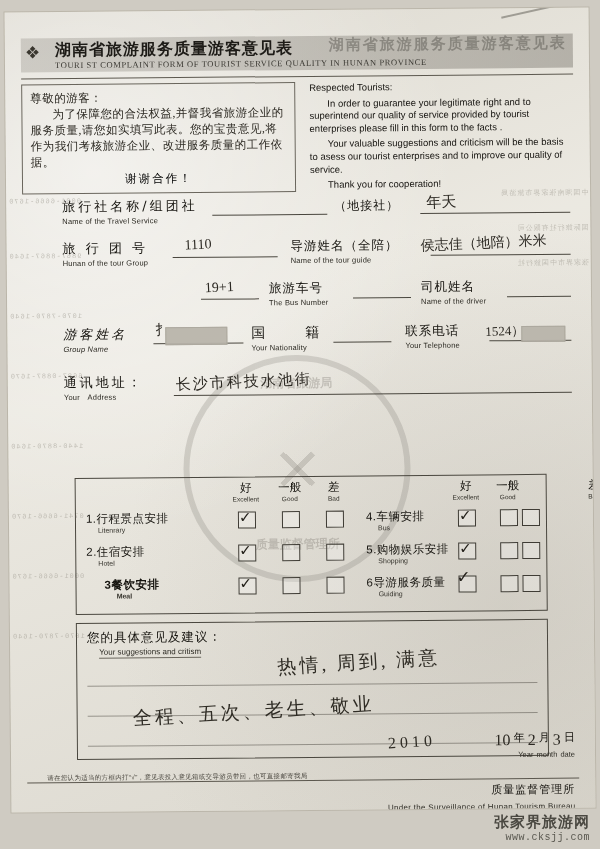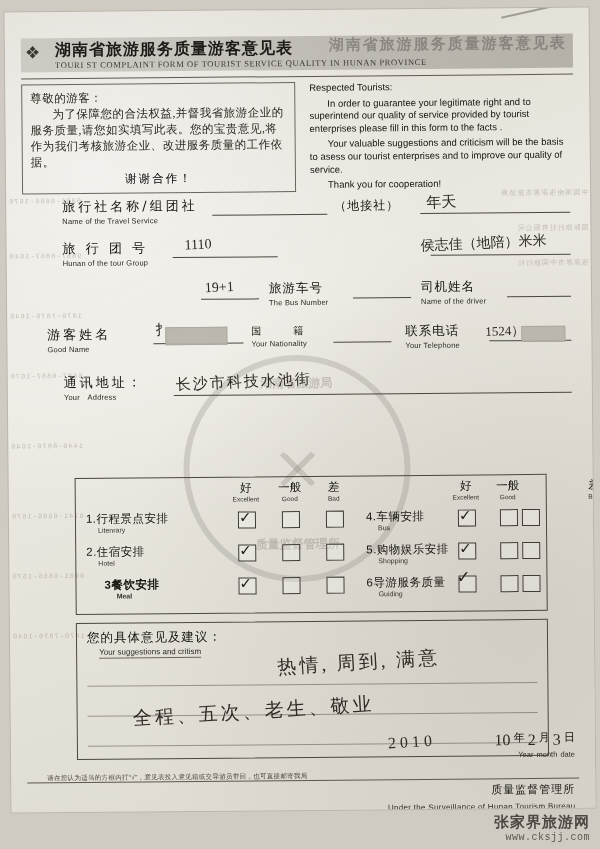--- a/index.html
+++ b/index.html
@@ -198,50 +198,54 @@
       <div class="hand" style="left:404px;top:-2px;font-size:15px;">年天</div>
     </div>
 
     <div class="row" style="position:absolute;left:0;top:202px;width:100%;">
       <div class="cellL" style="left:40px;top:0;">
         <div class="lbl-cn">旅 行 团 号</div>
         <div class="lbl-en">Hunan of the tour Group</div>
       </div>
       <div class="line" style="left:150px;top:18px;width:105px;"></div>
       <div class="hand" style="left:162px;top:-2px;">1110</div>
+      <div class="cellL" style="left:268px;top:0;">
+        <div class="lbl-cn" style="font-size:12.5px;letter-spacing:1px;">导游姓名（全陪）</div>
+        <div class="lbl-en">Name of the tour guide</div>
+      </div>
       <div class="line" style="left:408px;top:18px;width:140px;"></div>
       <div class="hand" style="left:398px;top:-2px;font-size:14px;">侯志佳（地陪）米米</div>
     </div>
 
     <div class="row" style="position:absolute;left:0;top:244px;width:100%;">
       <div class="line" style="left:178px;top:18px;width:58px;"></div>
       <div class="hand" style="left:182px;top:-1px;">19+1</div>
       <div class="cellL" style="left:246px;top:0;">
         <div class="lbl-cn" style="font-size:12.5px;letter-spacing:1px;">旅游车号</div>
         <div class="lbl-en">The Bus Number</div>
       </div>
       <div class="line" style="left:330px;top:18px;width:58px;"></div>
       <div class="cellL" style="left:398px;top:0;">
         <div class="lbl-cn" style="font-size:12.5px;letter-spacing:1px;">司机姓名</div>
         <div class="lbl-en">Name of the driver</div>
       </div>
       <div class="line" style="left:484px;top:18px;width:64px;"></div>
     </div>
 
     <div class="row" style="position:absolute;left:0;top:288px;width:100%;">
-      <div class="cellL" style="left:24px;top:0;">
+      <div class="cellL" style="left:40px;top:0;font-style:italic;">
         <div class="lbl-cn">游客姓名</div>
-        <div class="lbl-en">Good Name</div>
+        <div class="lbl-en">Group Name</div>
       </div>
       <div class="line" style="left:130px;top:18px;width:90px;"></div>
       <div class="hand" style="left:132px;top:-4px;">扌</div>
       <div class="redact" style="left:142px;top:2px;width:60px;height:16px;"></div>
 
       <div class="cellL" style="left:228px;top:0;">
-        <div class="lbl-cn" style="font-size:10px;letter-spacing:4px;">国　　籍</div>
+        <div class="lbl-cn" style="font-size:14px;letter-spacing:4px;">国　　籍</div>
         <div class="lbl-en">Your Nationality</div>
       </div>
       <div class="line" style="left:310px;top:18px;width:58px;"></div>
 
       <div class="cellL" style="left:382px;top:0;">
         <div class="lbl-cn" style="font-size:12.5px;letter-spacing:1px;">联系电话</div>
         <div class="lbl-en">Your Telephone</div>
       </div>
       <div class="line" style="left:466px;top:18px;width:82px;"></div>
       <div class="hand" style="left:462px;top:0px;font-size:13px;">1524）</div>

